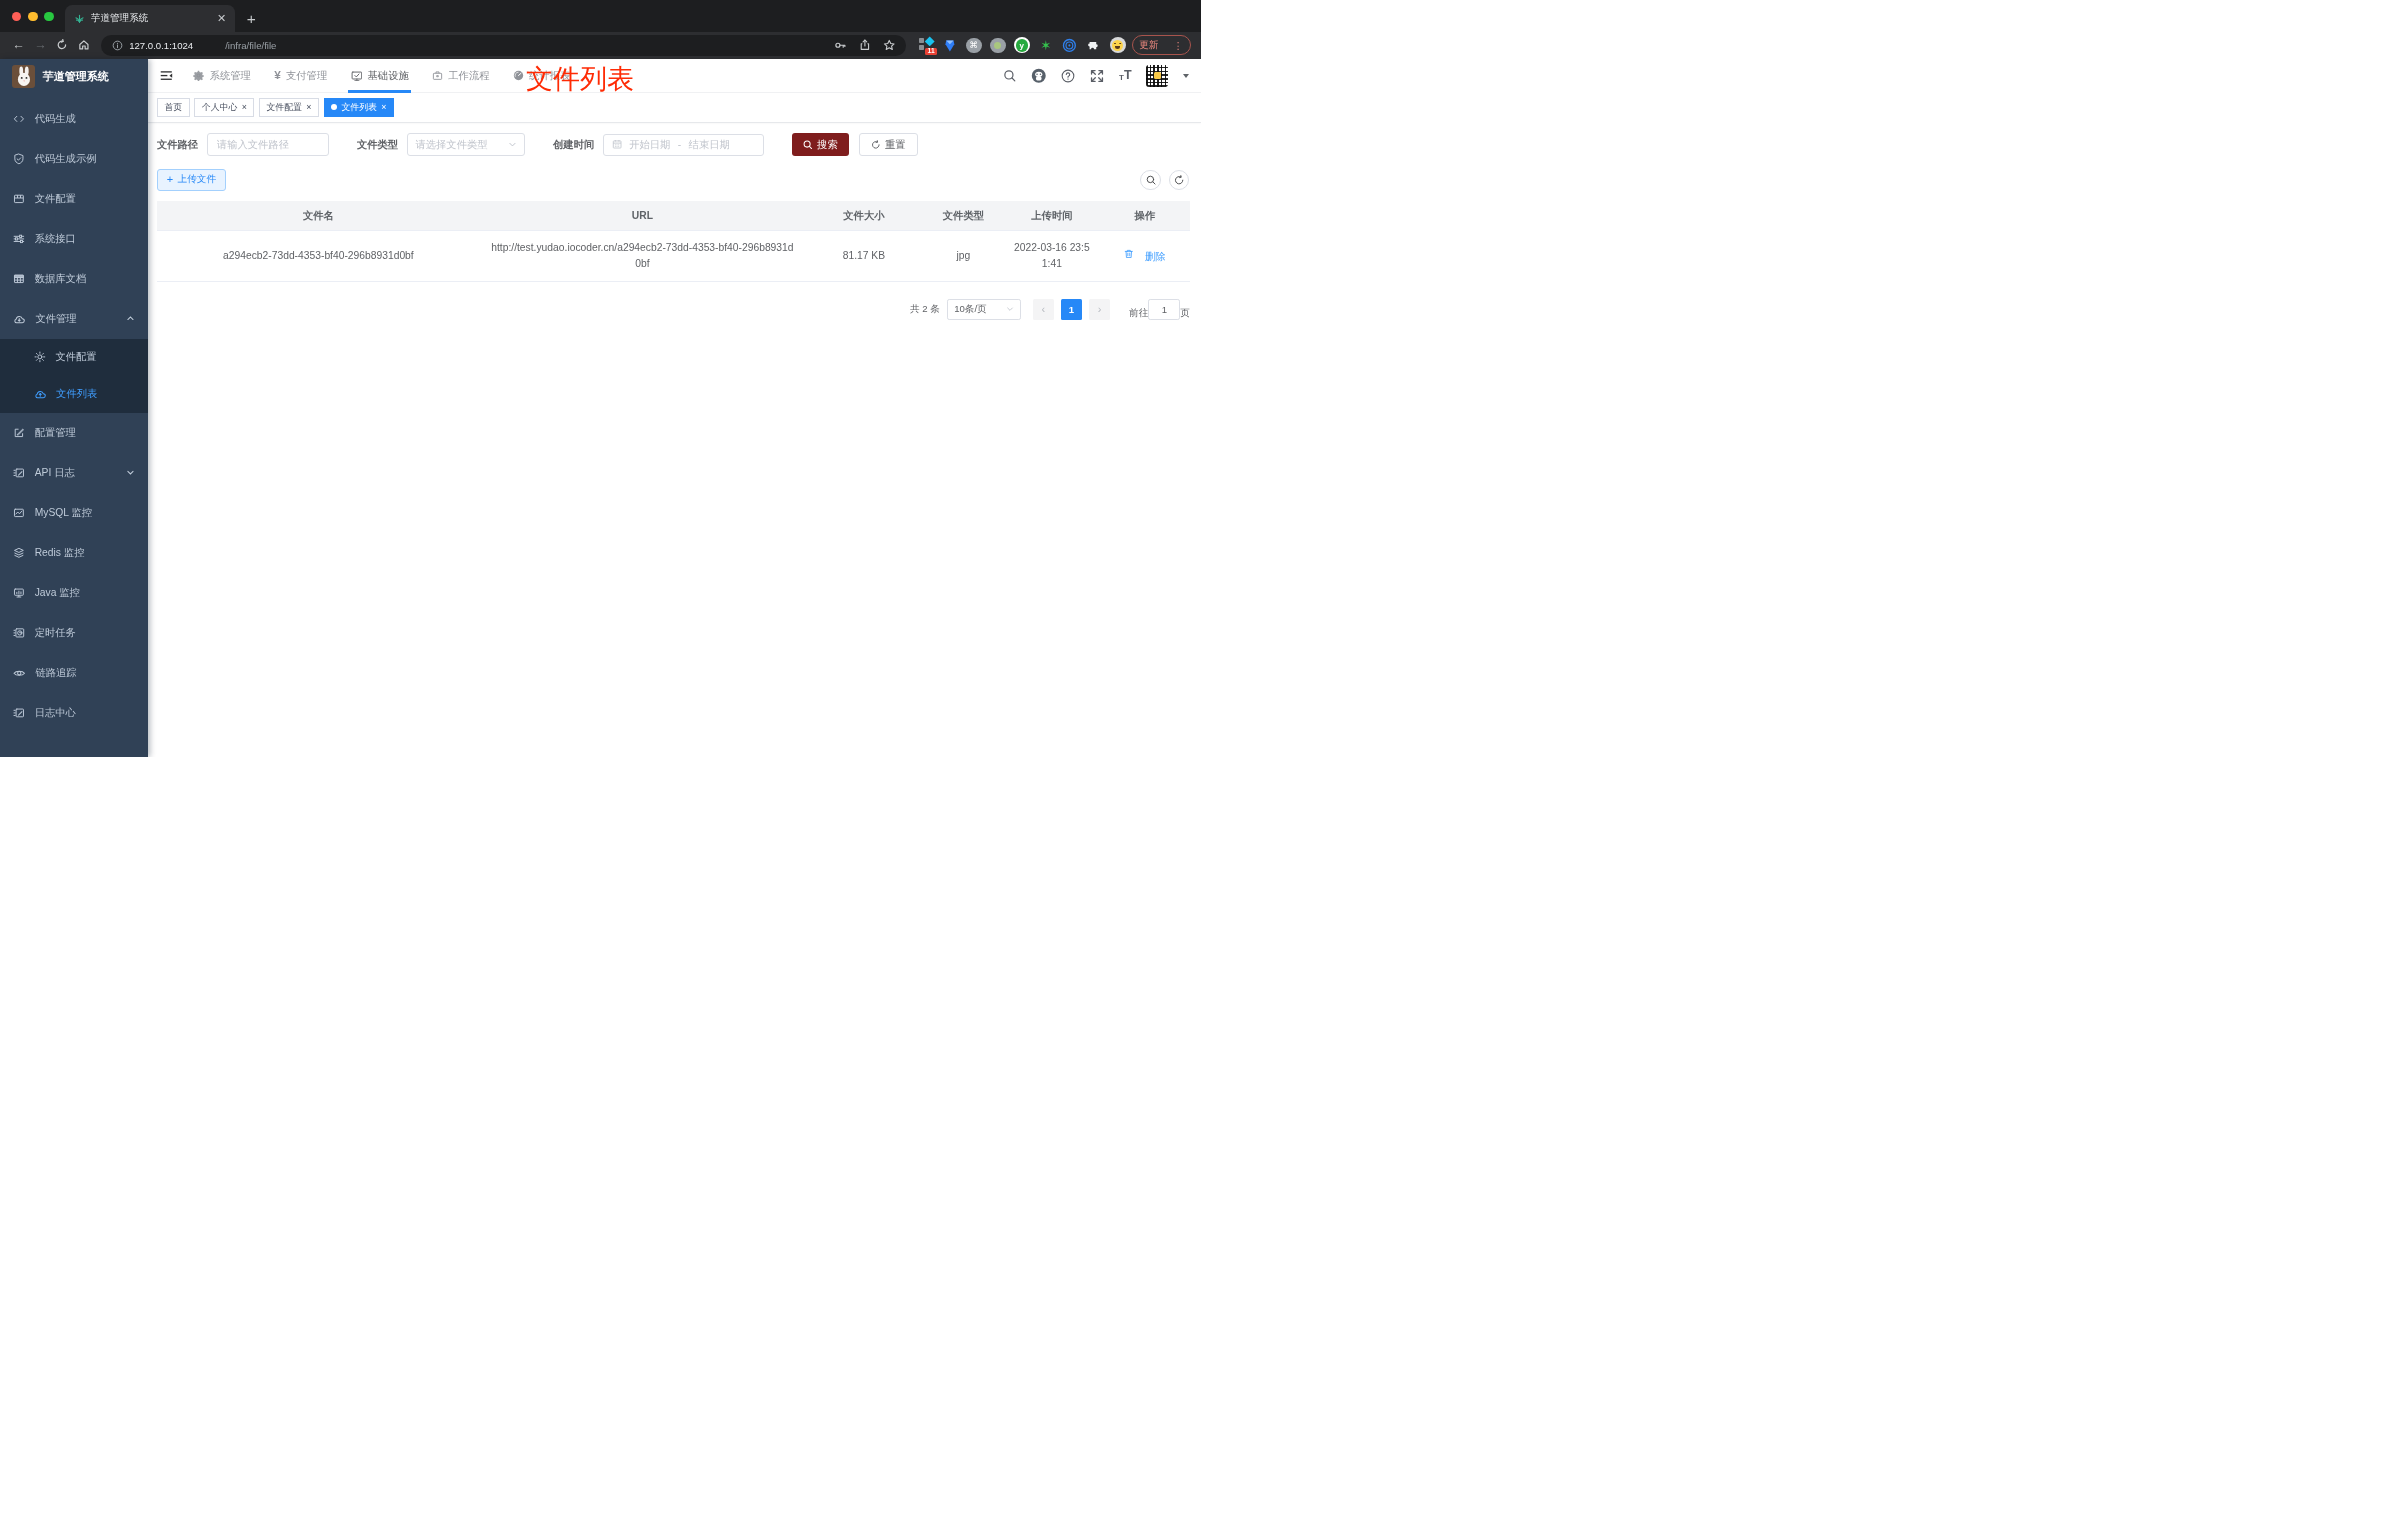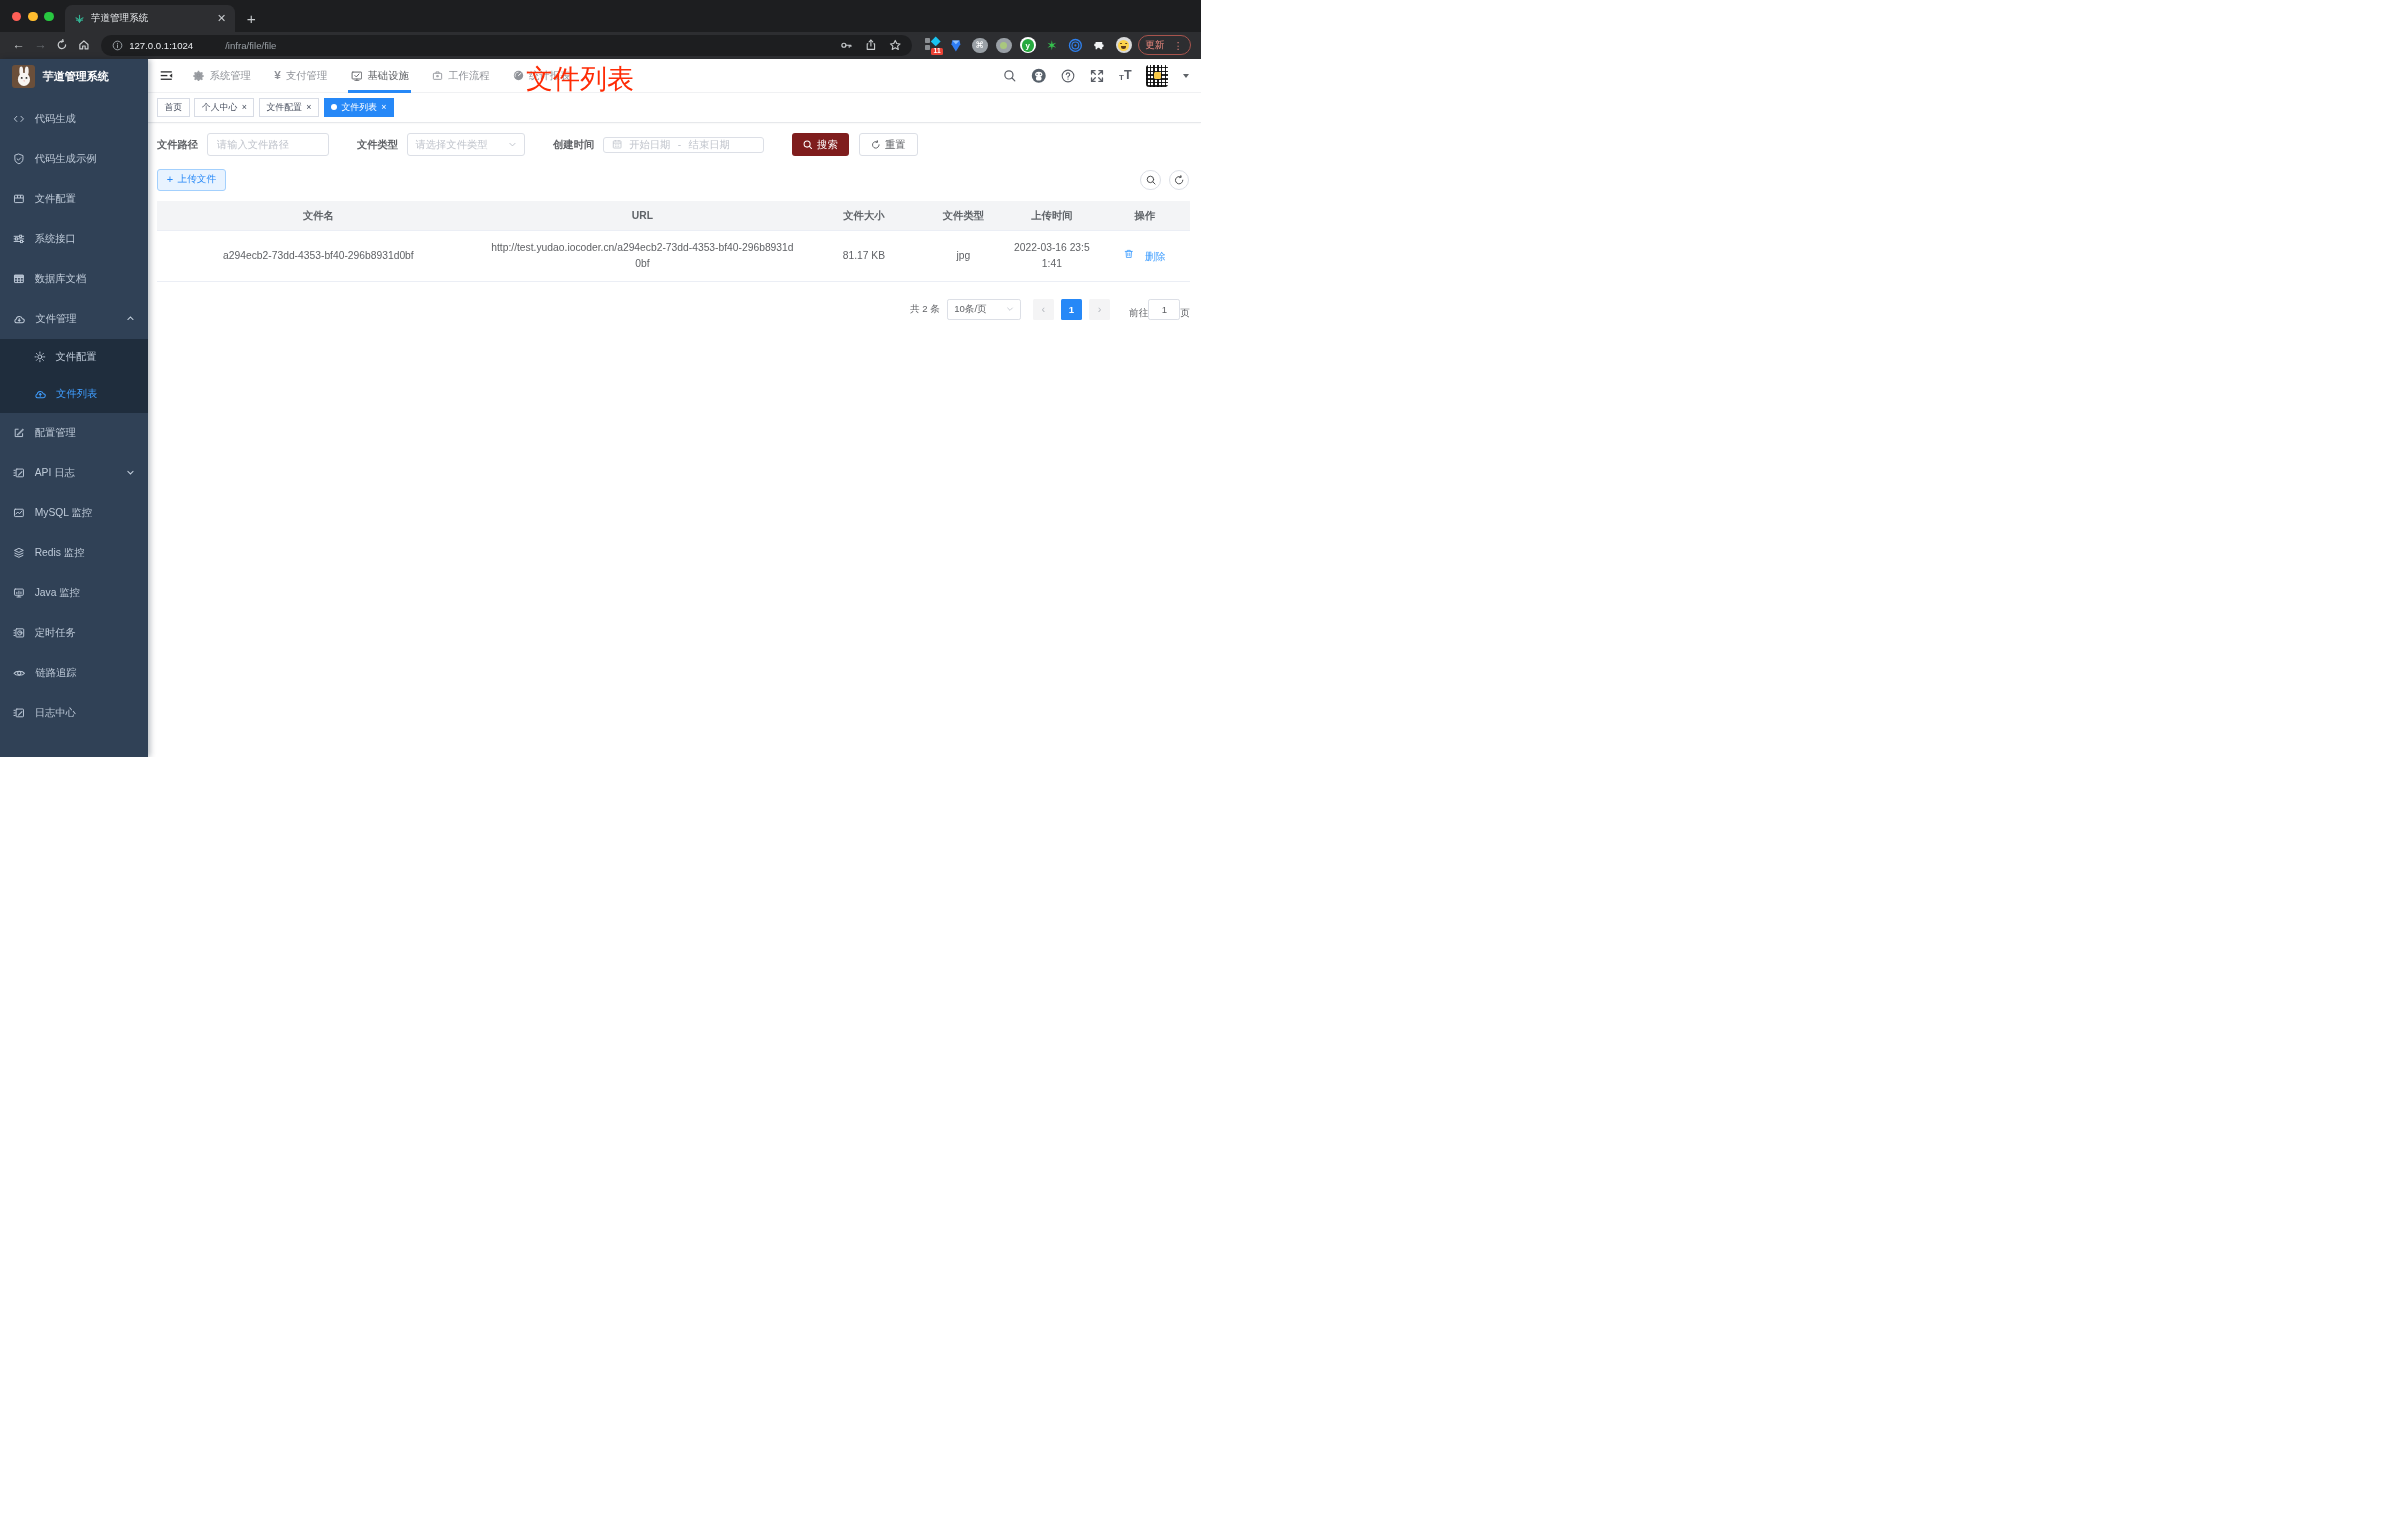--- a/index.html
+++ b/index.html
@@ -40,21 +40,21 @@
   .y-inner { width:12.5px; height:12.5px; border-radius:50%; background:#27a93f; color:#fff; font-size:8px; font-weight:bold;
     display:flex; align-items:center; justify-content:center; }
   .star-ext { color:#35c24d; font-size:13.3px; line-height:1; }
   .emoji-circle { width:16px; height:16px; border-radius:50%; background:#d8d9da; display:flex; align-items:center; justify-content:center; }
   .emoji-face { width:11px; height:11px; border-radius:50%; background:#fcd34b; position:relative; }
   .emoji-face::before { content:""; position:absolute; left:2.2px; top:3px; width:1.5px; height:1.5px; background:#58391b;
     border-radius:50%; box-shadow:5.2px 0 0 #58391b; }
   .emoji-face::after { content:""; position:absolute; left:3px; top:5.9px; width:5.2px; height:3px; background:#58391b;
     border-radius:0 0 4.4px 4.4px; }
   .update-pill { height:20px; border:1.5px solid #a8544d; border-radius:10.3px; display:flex; align-items:center;
-    gap:9px; padding:0 6.6px; color:#f08b80; font-size:9.6px; margin-right:3px; cursor:pointer; }
+    gap:15px; padding:0 6.6px; color:#f08b80; font-size:9.6px; margin-right:3px; cursor:pointer; }
   .update-dots { font-size:9.6px; letter-spacing:0; }
 
   
   .app { position:relative; height:698px; }
   .sidebar { position:absolute; left:0; top:0; bottom:0; width:148px; background:#304156;
     box-shadow:1.5px 0 5.9px rgba(0,21,41,.30); z-index:4; }
   .side-logo { display:flex; align-items:center; gap:7.4px; padding:5.9px 0 5.9px 11.8px; }
   .logo-img { width:23.6px; height:23.6px; border-radius:3px; overflow:hidden; flex:none; }
   .side-title { color:#fff; font-size:11px; font-weight:bold; white-space:nowrap; }
   .menu { margin-top:4.4px; }
@@ -97,21 +97,21 @@
 
   .content { padding:10.3px 11.8px 0 8.9px; position:relative; }
   .filter-row { display:flex; align-items:center; }
   .f-label { font-weight:bold; font-size:10.3px; color:#606266; margin-right:8.9px; white-space:nowrap; }
   .f-group { display:flex; align-items:center; margin-right:28px; }
   .el-input { width:122px; height:23.6px; border:0.7px solid #dcdfe6; border-radius:3px; padding:0 8.9px; font-size:10.3px;
     color:#606266; background:#fff; outline:none; }
   .el-input::placeholder { color:#c0c4cc; }
   .el-select { width:118px; height:23.6px; border:0.7px solid #dcdfe6; border-radius:3px; display:flex; align-items:center;
     justify-content:space-between; padding:0 7.4px; color:#c0c4cc; font-size:10.3px; background:#fff; cursor:pointer; }
-  .el-date { width:161px; height:16px; border:0.7px solid #dcdfe6; border-radius:3px; display:flex; align-items:center;
+  .el-date { width:161px; height:22px; border:0.7px solid #dcdfe6; border-radius:3px; display:flex; align-items:center;
     gap:7.4px; padding:0 7.4px; color:#c0c4cc; font-size:10.3px; background:#fff; cursor:pointer; }
   .el-date .sep { color:#c0c4cc; }
   .btn { height:23.6px; border-radius:3px; display:inline-flex; align-items:center; gap:4.4px; font-size:10.3px;
     padding:0 11px; cursor:pointer; border:none; white-space:nowrap; }
   .btn-primary { background:#7f1d1d; color:#fff; }
   .btn-plain { background:#fff; border:0.7px solid #dcdfe6; color:#606266; margin-left:10.3px; }
 
   .toolbar-row { display:flex; align-items:center; margin-top:12.5px; }
   .btn-upload { height:22px; border-radius:3px; background:#e8f3ff; border:0.7px solid #a3d0fd; color:#2688f7;
     display:inline-flex; align-items:center; gap:4.4px; font-size:9.6px; padding:0 8.9px; cursor:pointer; }

